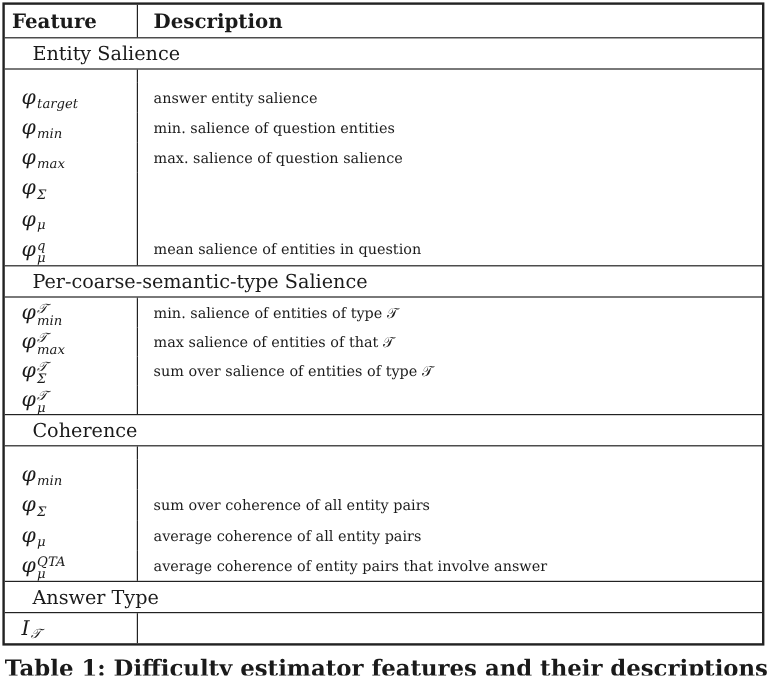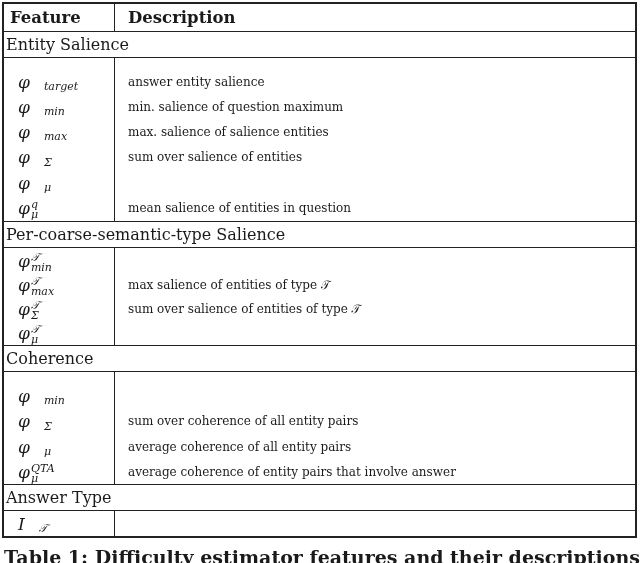--- a/index.html
+++ b/index.html
@@ -7,24 +7,24 @@
          font-family: "DejaVu Serif", "Liberation Serif", serif; color: #1a1a1a; }
   .tbl { position: absolute; left: 2px; top: 2px; width: 635px;
          border: 2px solid #222; box-sizing: border-box; }
   .row { display: flex; border-top: 1.5px solid #222; box-sizing: border-box; }
   .row.first { border-top: none; }
   .row.inner { border-top: none; }
   .c1 { width: 111px; border-right: 1.5px solid #222; box-sizing: border-box;
         padding-left: 14px; display: flex; align-items: center; font-style: italic;
         font-size: 17px; }
   .c2 { flex: 1; padding-left: 13px; display: flex; align-items: center; font-size: 12px; }
-  .sec { padding-left: 2px; font-size: 16px; display: flex; align-items: center; width: 100%; }
+  .sec { padding-left: 23px; font-size: 16px; display: flex; align-items: center; width: 100%; }
   .hdr .c1, .hdr .c2 { font-weight: bold; font-style: normal; font-size: 16.5px; }
   .hdr .c1 { padding-left: 6px; text-align: right; }
-  .sub { font-size: 11px; position: relative; top: 5px; margin-left: 14px; }
+  .sub { font-size: 11px; position: relative; top: 5px; margin-left: 1px; }
   .supsub { display: inline-flex; flex-direction: column; line-height: 10px; margin-left: 1px;
             font-size: 11px; position: relative; top: 2px; }
   .caption { position: absolute; left: 4px; top: 546px; font-size: 19px; font-weight: bold;
              font-family: "DejaVu Serif", serif; white-space: nowrap; }
 </style>
 </head>
 <body>
 
 <div class="tbl">
 
@@ -45,35 +45,34 @@
         <span>φ</span>
         <span class="sub">target</span>
       </div>
     <div class="c2">answer entity salience</div>
   </div>
   <div class="row inner" style="height:25px">
     <div class="c1">
         <span>φ</span>
         <span class="sub">min</span>
       </div>
-    <div class="c2">min. salience of question maximum</div>
+    <div class="c2">min. salience of question entities</div>
   </div>
   <div class="row inner" style="height:25px">
     <div class="c1">
         <span>φ</span>
         <span class="sub">max</span>
       </div>
-    <div class="c2">max. salience of salience entities</div>
+    <div class="c2">max. salience of question salience</div>
   </div>
   <div class="row inner" style="height:26px">
     <div class="c1">
         <span>φ</span>
         <span class="sub">Σ</span>
       </div>
-    <div class="c2">sum over salience of entities</div>
   </div>
   <div class="row inner" style="height:25px">
     <div class="c1">
         <span>φ</span>
         <span class="sub">μ</span>
       </div>
   </div>
   <div class="row inner" style="height:26px">
     <div class="c1">
         <span>φ</span>
@@ -93,30 +92,31 @@
       <div class="c2"></div>
     </div>
   <div class="row inner" style="height:24px">
     <div class="c1">
         <span>φ</span>
         <span class="supsub">
           <span>𝒯</span>
           <span>min</span>
         </span>
       </div>
+    <div class="c2">min. salience of entities of type 𝒯</div>
   </div>
   <div class="row inner" style="height:24px">
     <div class="c1">
         <span>φ</span>
         <span class="supsub">
           <span>𝒯</span>
           <span>max</span>
         </span>
       </div>
-    <div class="c2">max salience of entities of type 𝒯</div>
+    <div class="c2">max salience of entities of that 𝒯</div>
   </div>
   <div class="row inner" style="height:24px">
     <div class="c1">
         <span>φ</span>
         <span class="supsub">
           <span>𝒯</span>
           <span>Σ</span>
         </span>
       </div>
     <div class="c2">sum over salience of entities of type 𝒯</div>

